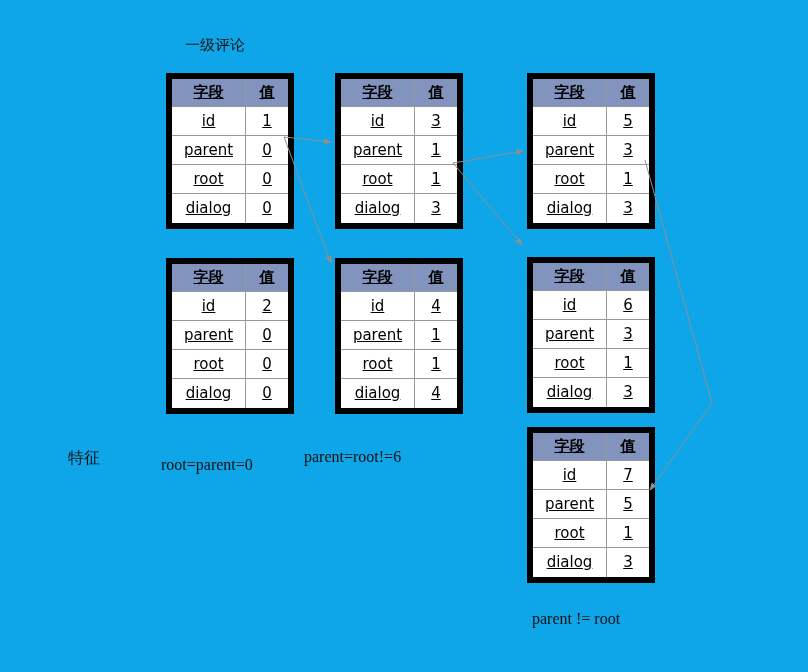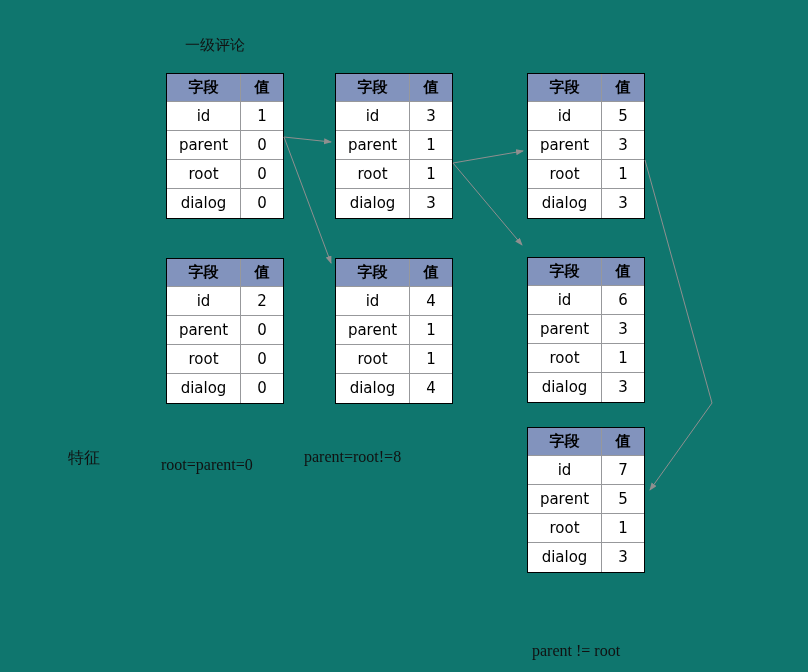--- a/index.html
+++ b/index.html
@@ -1,45 +1,45 @@
 <!DOCTYPE html>
 <html><head>
 <meta charset="utf-8">
 <style>
   html,body{margin:0;padding:0;background:#fff;}
   .canvas{
-    position:relative;width:808px;height:672px;background:#0f766e;
+    position:relative;width:808px;height:672px;background:#0ea5e9;
     font-family:"DejaVu Sans","Liberation Sans",sans-serif;color:#000;overflow:hidden;
   }
   .col-title{position:absolute;font-size:15px;white-space:nowrap;color:#111;}
   .title1{left:185px;top:36px;}
   .title2{left:331px;top:36px;}
   .title3{left:515px;top:36px;}
   .tbl{
     position:absolute;display:grid;
     grid-template-columns:74px 42px;
     grid-template-rows:28px repeat(4,29px);
-    border:1px solid #000000;background:#fff;
+    border:6px solid #000000;background:#fff;text-decoration:underline;
   }
   .t1{left:166px;top:73px;} .t2{left:166px;top:258px;}
   .t3{left:335px;top:73px;} .t4{left:335px;top:258px;}
   .t5{left:527px;top:73px;} .t6{left:527px;top:257px;} .t7{left:527px;top:427px;}
   .cell{
     box-sizing:border-box;border-right:1px solid #97989b;border-bottom:1px solid #97989b;
     display:flex;align-items:center;justify-content:center;
     font-size:15px;line-height:1;background:#fff;white-space:nowrap;
   }
   .cell:nth-child(2n){border-right:none;}
   .cell:nth-last-child(-n+2){border-bottom:none;text-align:right;}
   .th{background:#8293bd;font-weight:bold;}
   .note{position:absolute;font-size:16px;white-space:nowrap;color:#111;font-family:Liberation Serif, serif;}
   .feature-label{left:68px;top:448px;}
   .rule1{left:161px;top:456px;}
   .rule2{left:304px;top:448px;}
-  .rule3{left:532px;top:642px;}
+  .rule3{left:532px;top:610px;}
   .arrow-layer{position:absolute;left:0;top:0;pointer-events:none;}
 </style>
 </head>
 <body>
 
 <div class="canvas">
 
   <div class="col-title title1">一级评论</div>
 
   <div class="tbl t1">
@@ -122,21 +122,21 @@
       <div class="cell">parent</div>
       <div class="cell">5</div>
       <div class="cell">root</div>
       <div class="cell">1</div>
       <div class="cell">dialog</div>
       <div class="cell">3</div>
     </div>
 
   <div class="note feature-label">特征</div>
   <div class="note rule1">root=parent=0</div>
-  <div class="note rule2">parent=root!=8</div>
+  <div class="note rule2">parent=root!=6</div>
   <div class="note rule3">parent != root</div>
 
   <svg class="arrow-layer" width="808" height="672" viewBox="0 0 808 672">
     <defs>
       <marker id="ah" markerWidth="8" markerHeight="7" refX="7" refY="3" orient="auto" markerUnits="userSpaceOnUse">
         <path d="M0,0 L8,3 L0,6 Z" fill="#8f8f8f"></path>
       </marker>
     </defs>
     <line x1="284" y1="137" x2="331" y2="142" stroke="#8f8f8f" stroke-width="1" marker-end="url(#ah)"></line>
     <line x1="284" y1="137" x2="331" y2="263" stroke="#8f8f8f" stroke-width="1" marker-end="url(#ah)"></line>

